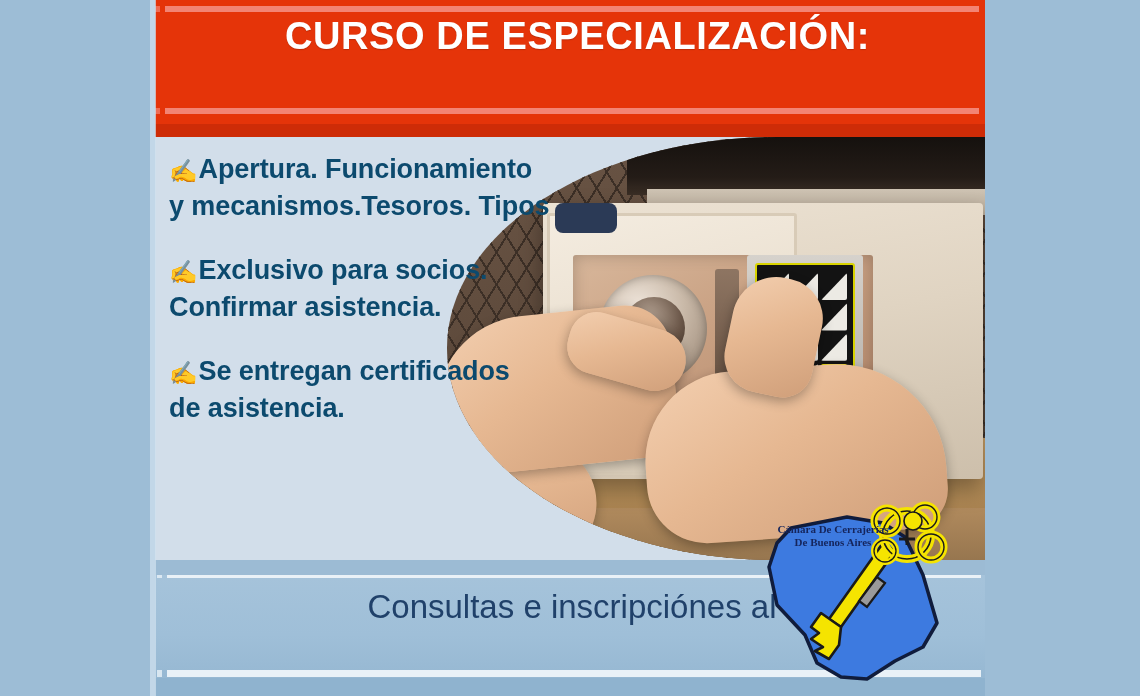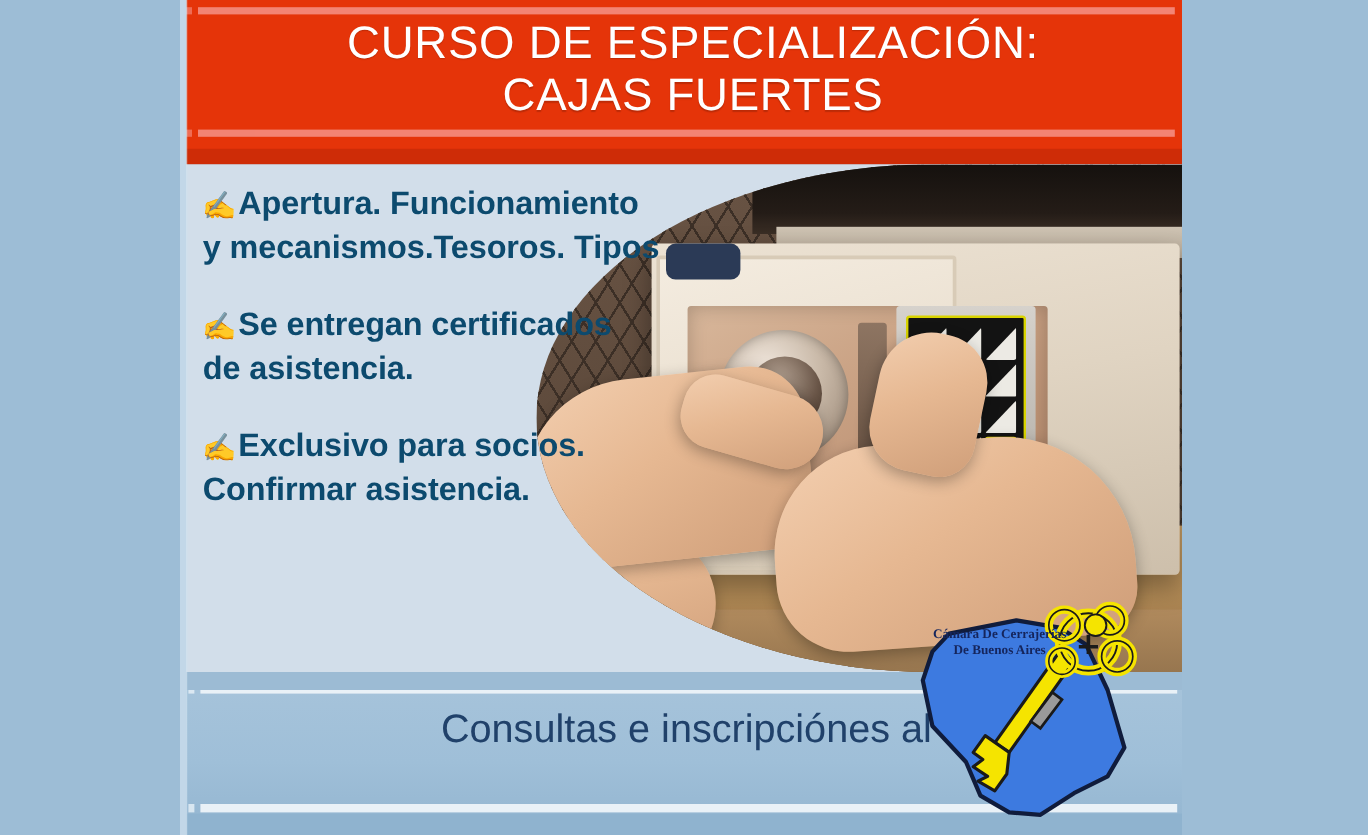--- a/index.html
+++ b/index.html
@@ -90,21 +90,21 @@
     height: 13px;
     background: #ce2c07;
   }
   #banner .title {
     position: absolute;
     left: 15px;
     right: 0;
     top: 14px;
     text-align: center;
     color: #ffffff;
-    font-weight: 400;
+    font-weight: 700;
     font-size: 38px;
     line-height: 44px;
     letter-spacing: .6px;
     font-family: "Liberation Sans", sans-serif;
     text-shadow: 0 1px 1px rgba(0,0,0,.18);
   }
   #banner .title .l2 { display: block; }
 
   
   #body-panel {
@@ -382,21 +382,20 @@
 
 <div id="poster">
 
   <div id="content">
 
     <div id="banner">
       <div class="rule top"></div>
       <div class="rule bottom"></div>
       <div class="title">
         <span class="l1">CURSO DE ESPECIALIZACIÓN:</span>
-        <span class="l2">CAJAS FUERTES</span>
       </div>
       <div class="dark-foot"></div>
     </div>
 
     <div id="body-panel">
 
       <div id="photo">
         <div class="wall"></div>
         <div class="ceiling"></div>
         <div class="shelf-top"></div>
@@ -433,27 +432,27 @@
 
       <div id="text-col">
 
         <div class="bullet-block">
           <span class="ico">✍</span><span class="ln first">Apertura. Funcionamiento</span>
           <span class="ln">y mecanismos.Tesoros. Tipos</span>
         </div>
 
 
         <div class="bullet-block">
+          <span class="ico">✍</span><span class="ln first">Exclusivo para socios.</span>
+          <span class="ln">Confirmar asistencia.</span>
+        </div>
+
+        <div class="bullet-block">
           <span class="ico">✍</span><span class="ln first">Se entregan certificados</span>
           <span class="ln">de asistencia.</span>
-        </div>
-
-        <div class="bullet-block">
-          <span class="ico">✍</span><span class="ln first">Exclusivo para socios.</span>
-          <span class="ln">Confirmar asistencia.</span>
         </div>
 
       </div>
     </div>
 
     <div id="sep"></div>
 
     <div id="contact">
       <div class="hr t"></div>
       <div class="hr b"></div>

